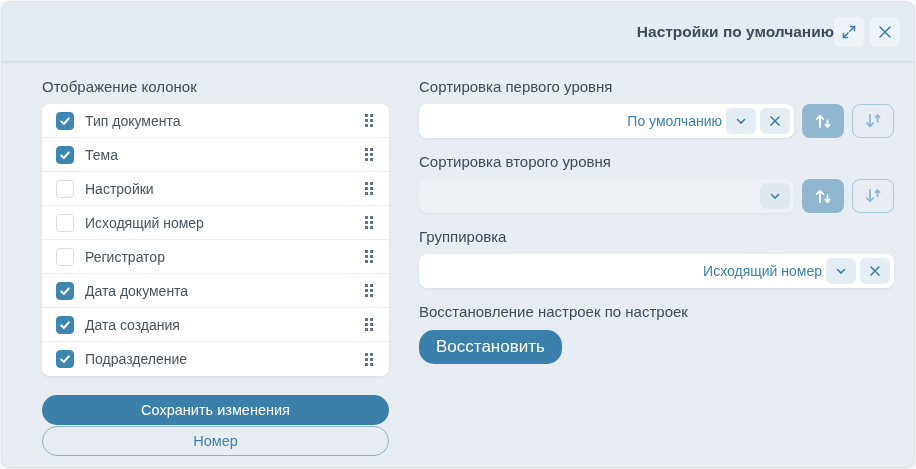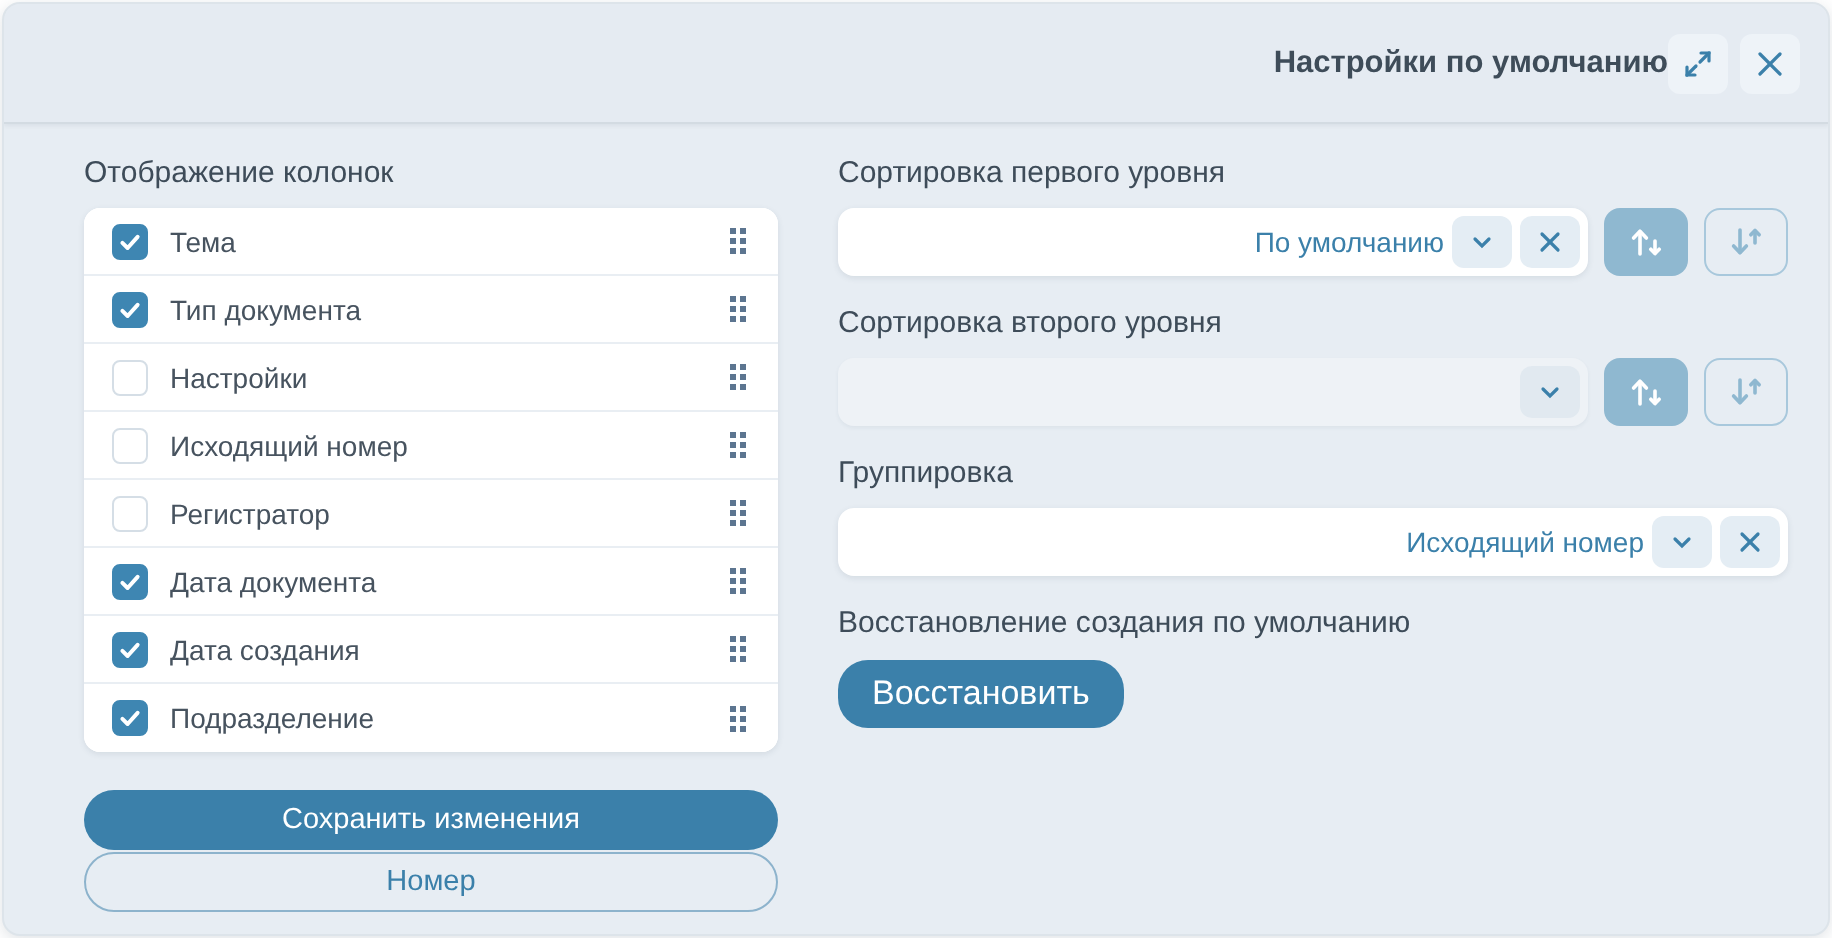--- a/index.html
+++ b/index.html
@@ -126,40 +126,40 @@
       <div class="list-box" id="columns-list">
 
   <div class="list-row">
     <label class="cb-wrap">
       <span class="checkbox checked">
         <svg width="12" height="12" viewBox="0 0 12 12" fill="none" stroke="#ffffff" stroke-width="2" stroke-linecap="round" stroke-linejoin="round">
                   <path d="M2.2 6.4 L4.8 9 L9.8 3.4"></path>
                 </svg>
       </span>
     </label>
+    <span class="row-label">Тип документа</span>
+    <span class="drag-handle">
+      <i></i>
+              <i></i>
+              <i></i>
+              <i></i>
+              <i></i>
+              <i></i>
+    </span>
+  </div>
+
+  <div class="list-row">
+    <label class="cb-wrap">
+      <span class="checkbox checked">
+        <svg width="12" height="12" viewBox="0 0 12 12" fill="none" stroke="#ffffff" stroke-width="2" stroke-linecap="round" stroke-linejoin="round">
+                  <path d="M2.2 6.4 L4.8 9 L9.8 3.4"></path>
+                </svg>
+      </span>
+    </label>
     <span class="row-label">Тема</span>
-    <span class="drag-handle">
-      <i></i>
-              <i></i>
-              <i></i>
-              <i></i>
-              <i></i>
-              <i></i>
-    </span>
-  </div>
-
-  <div class="list-row">
-    <label class="cb-wrap">
-      <span class="checkbox checked">
-        <svg width="12" height="12" viewBox="0 0 12 12" fill="none" stroke="#ffffff" stroke-width="2" stroke-linecap="round" stroke-linejoin="round">
-                  <path d="M2.2 6.4 L4.8 9 L9.8 3.4"></path>
-                </svg>
-      </span>
-    </label>
-    <span class="row-label">Тип документа</span>
     <span class="drag-handle">
       <i></i>
               <i></i>
               <i></i>
               <i></i>
               <i></i>
               <i></i>
     </span>
   </div>
 
@@ -357,20 +357,20 @@
           </button>
           <button class="field-btn">
             <svg width="12" height="12" viewBox="0 0 12 12" fill="none" stroke-width="1.6" stroke-linecap="round">
                 <path d="M2 2 L10 10"></path>
                 <path d="M10 2 L2 10"></path>
               </svg>
           </button>
         </div>
       </div>
 
-      <div class="rc-label rc-gap">Восстановление создания по умолчанию</div>
+      <div class="rc-label rc-gap">Восстановление настроек по настроек</div>
       <div class="restore-btn-row" style="margin-top:1px;">
         <button class="restore-btn">Восстановить</button>
       </div>
     </div>
 
   </div>
 </div>
 
 </body></html>

